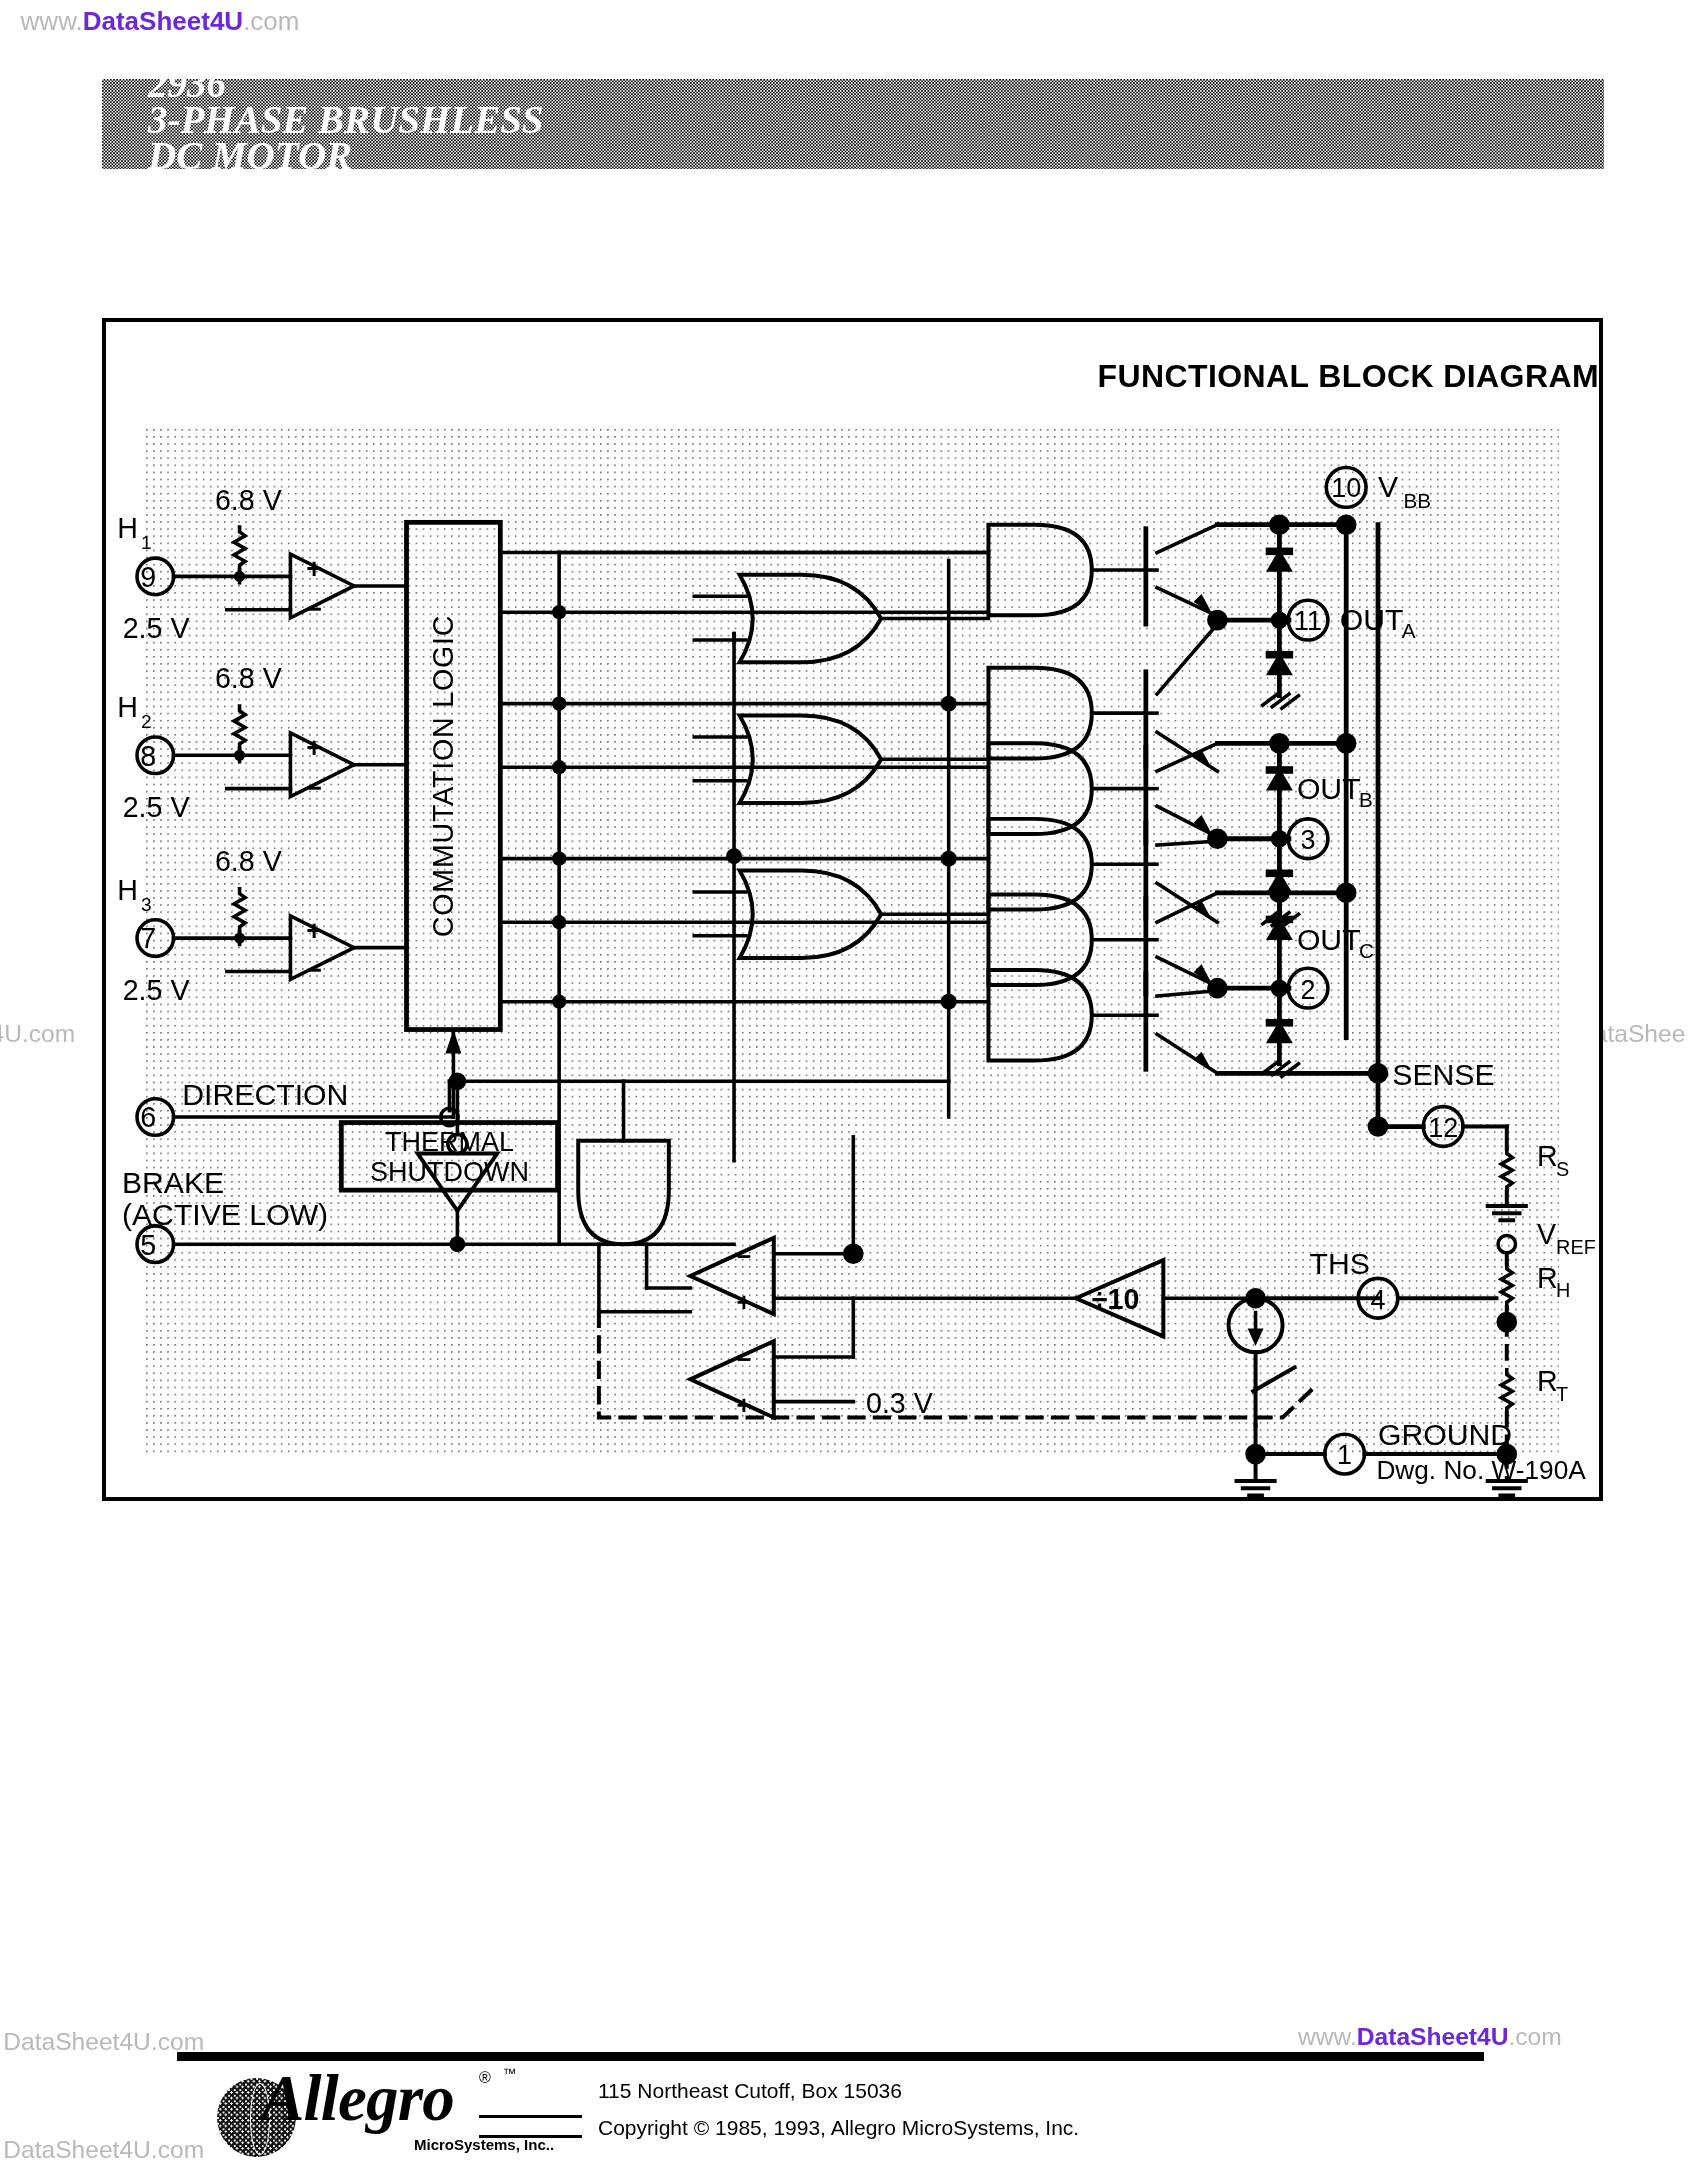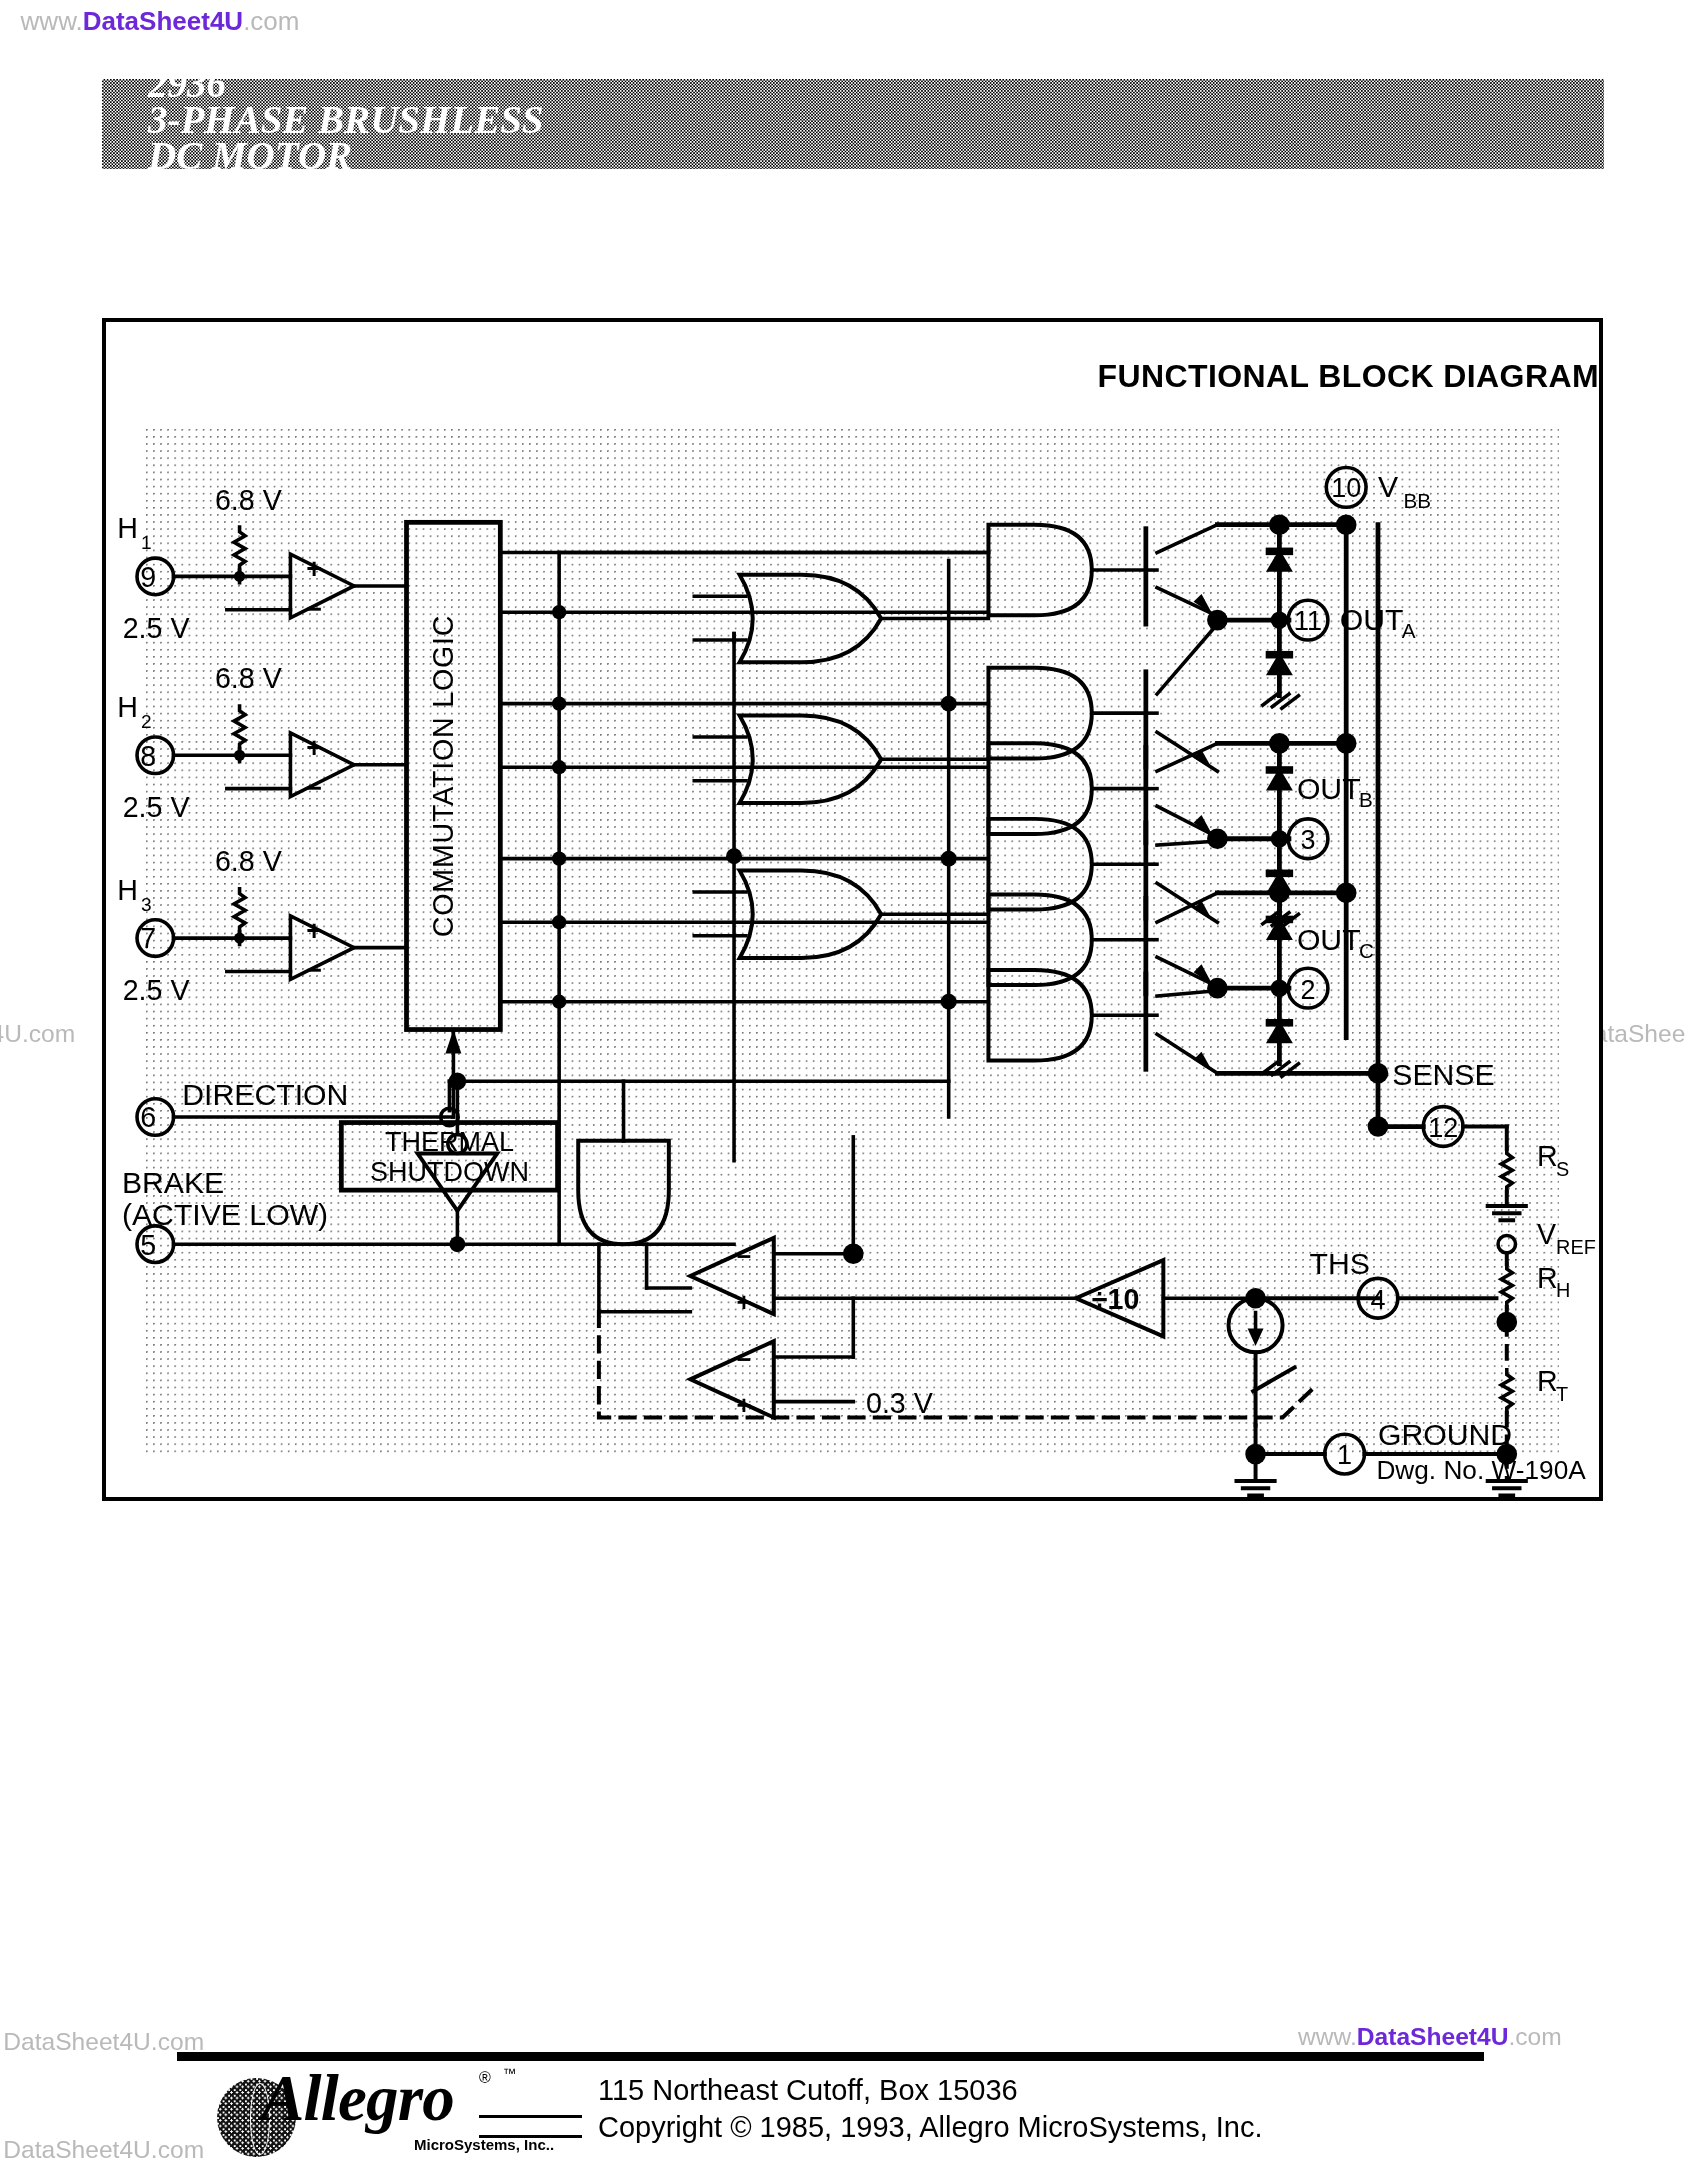--- a/index.html
+++ b/index.html
@@ -78,21 +78,21 @@
   #logo-word{
     position:absolute;left:44px;top:-3.2px;
     font-family:"Liberation Serif",serif;font-style:italic;font-weight:bold;
     font-size:65px;letter-spacing:-0.8px;
   }
   #logo-reg{position:absolute;left:262px;top:4.8px;font-size:16px;}
   #logo-tm{position:absolute;left:286px;top:1.6px;font-size:13.5px;}
   #logo-sub{position:absolute;left:197px;top:64px;font-size:15px;font-weight:bold;margin-top:8px;}
   #logo-line1{position:absolute;left:262px;top:51px;width:103px;height:2.4px;background:#000;}
   #logo-line2{position:absolute;left:262px;top:71px;width:103px;height:2.4px;background:#000;}
-  #addr{position:absolute;left:421px;top:11px;font-size:29px;line-height:37px;}
+  #addr{position:absolute;left:421px;top:11px;font-size:21px;line-height:37px;}
   #addr div{white-space:nowrap;}
 
   text{font-family:"Liberation Sans",sans-serif;}
 </style>
 </head>
 <body>
 
 <div class="wm wm-tl">www.<b>DataSheet4U</b>.com</div>
 <div class="wm wm-ml">et4U.com</div>
 <div class="wm wm-mr">DataShee</div>

